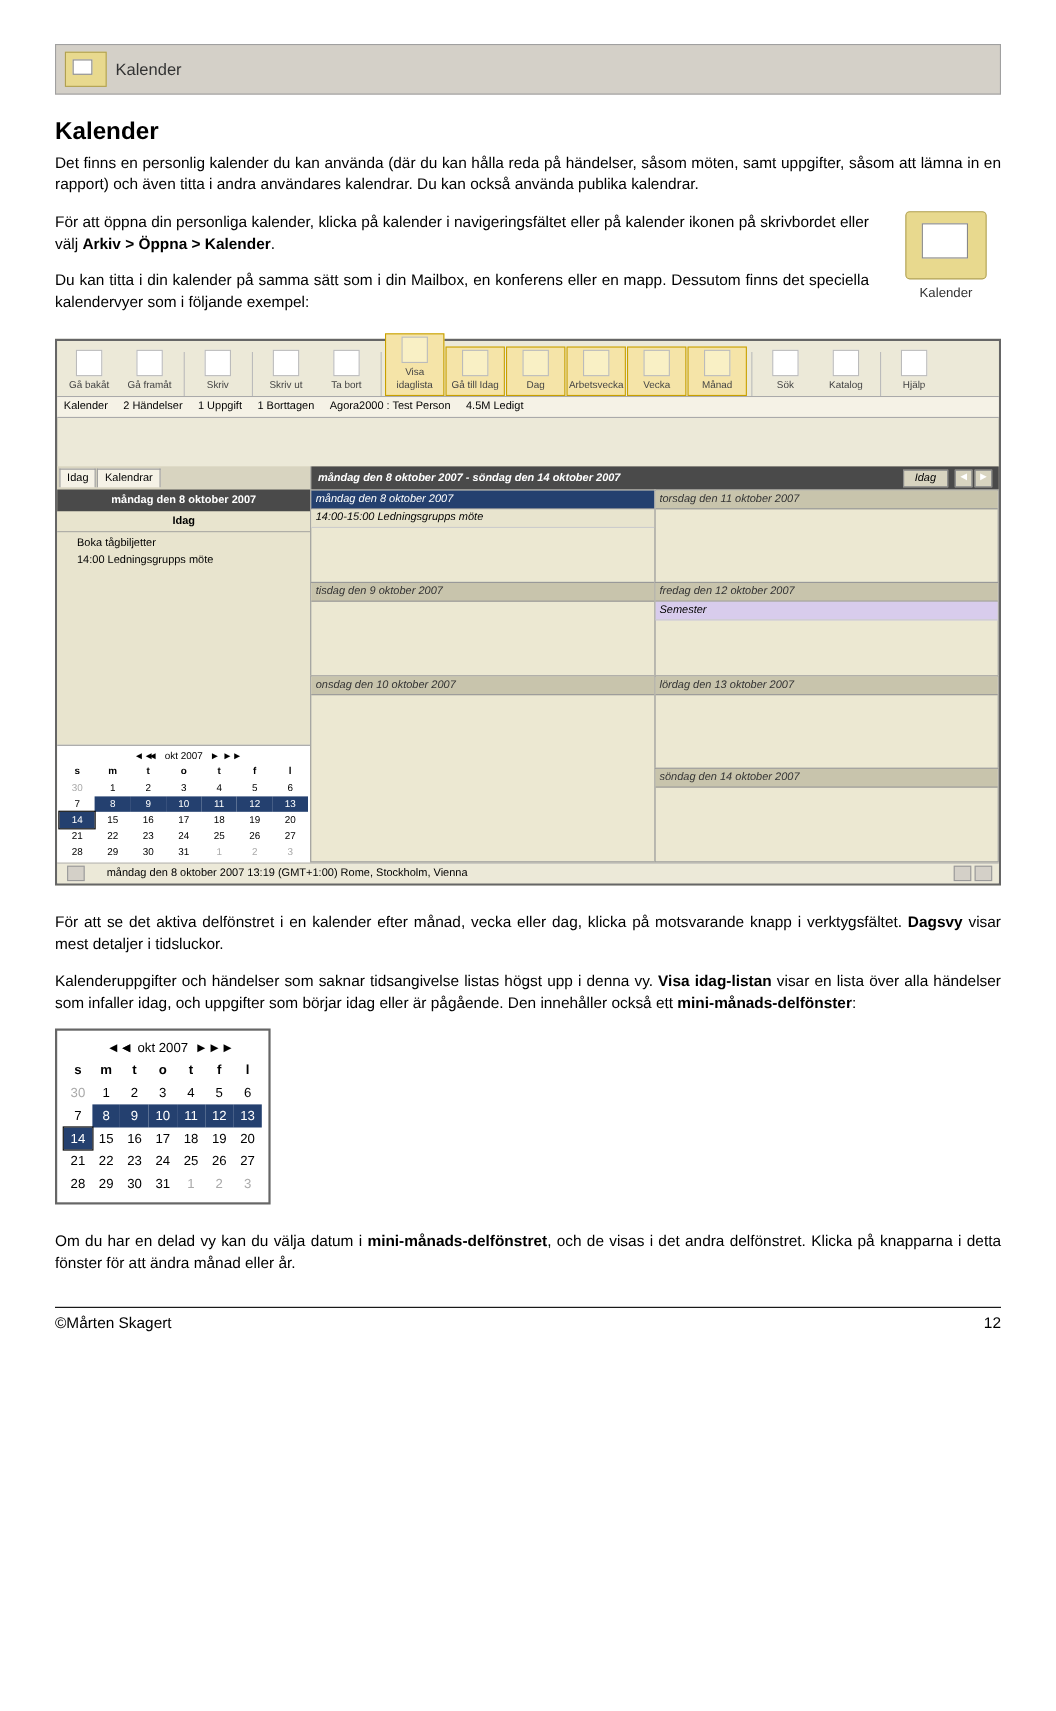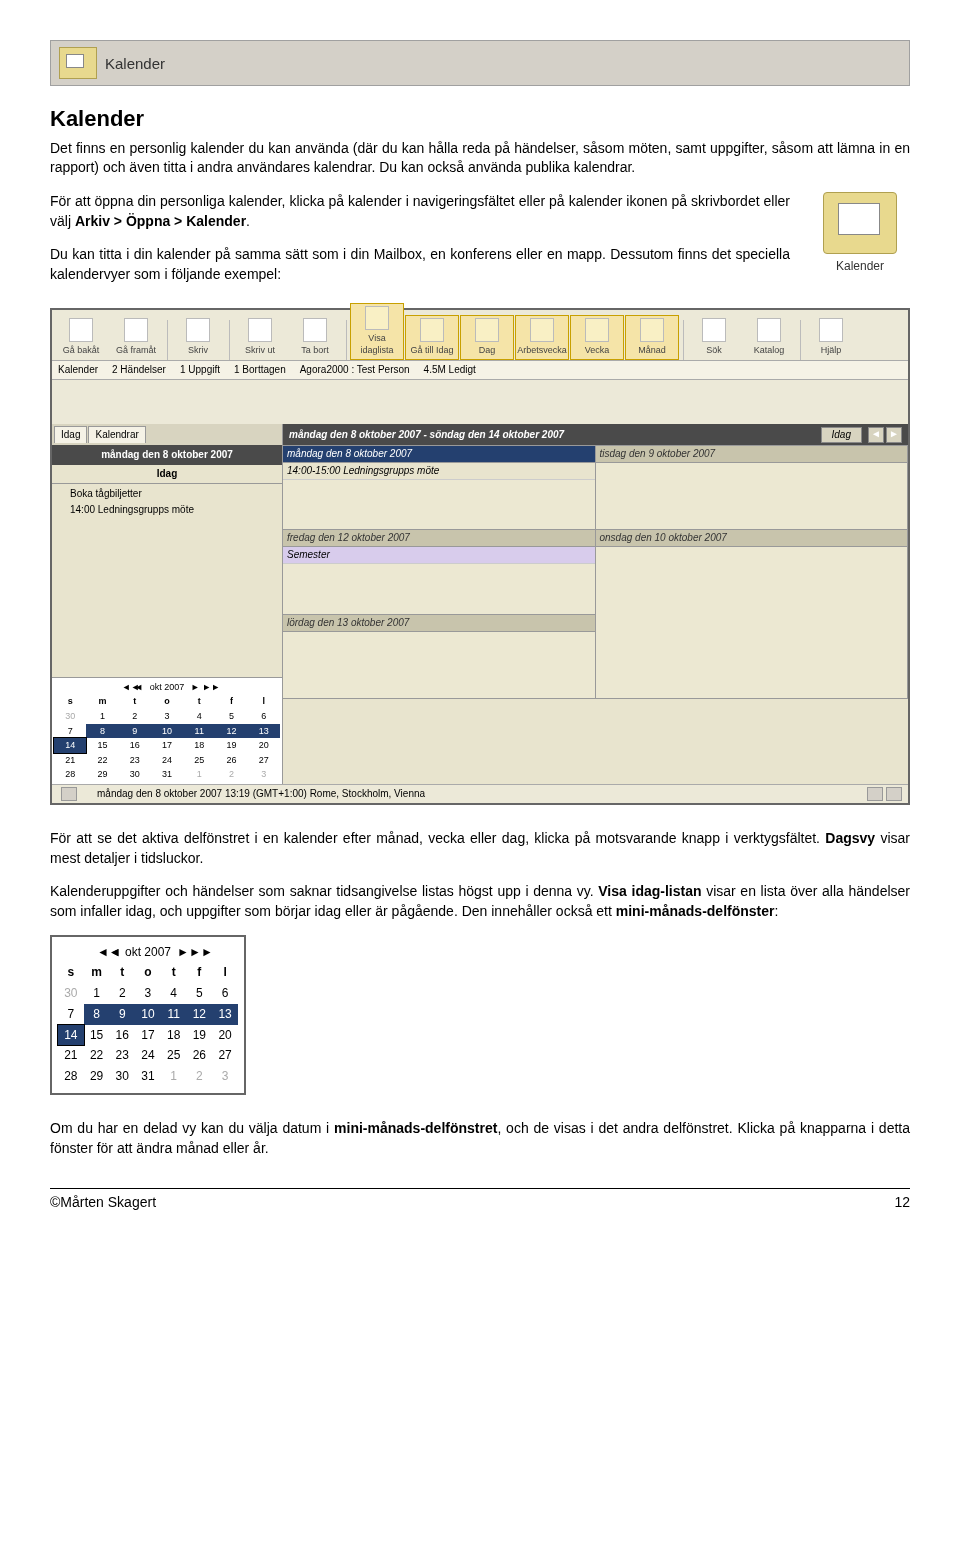--- a/index.html
+++ b/index.html
@@ -249,31 +249,37 @@
         <div class="idagbtn">Idag</div>
         <div class="arrow">◄</div>
         <div class="arrow">►</div>
       </div>
       <div class="weekgrid">
         <div class="daycell">
           <div class="dh current">måndag den 8 oktober 2007</div>
           <div class="ev">14:00-15:00 Ledningsgrupps möte</div>
         </div>
         <div class="daycell">
+          <div class="dh">torsdag den 11 oktober 2007</div>
+        </div>
+        <div class="daycell">
           <div class="dh">tisdag den 9 oktober 2007</div>
         </div>
         <div class="daycell">
           <div class="dh">fredag den 12 oktober 2007</div>
           <div class="ev allday">Semester</div>
         </div>
         <div class="daycell" style="grid-row:span 2">
           <div class="dh">onsdag den 10 oktober 2007</div>
         </div>
         <div class="daycell">
           <div class="dh">lördag den 13 oktober 2007</div>
+        </div>
+        <div class="daycell">
+          <div class="dh">söndag den 14 oktober 2007</div>
         </div>
       </div>
     </div>
   </div>
   <div class="statusbar">
     <div class="sicon"></div>
     <span style="margin-left:20px">måndag den 8 oktober 2007 13:19 (GMT+1:00) Rome, Stockholm, Vienna</span>
     <div class="spacer"></div>
     <div class="sicon"></div>
     <div class="sicon"></div>

